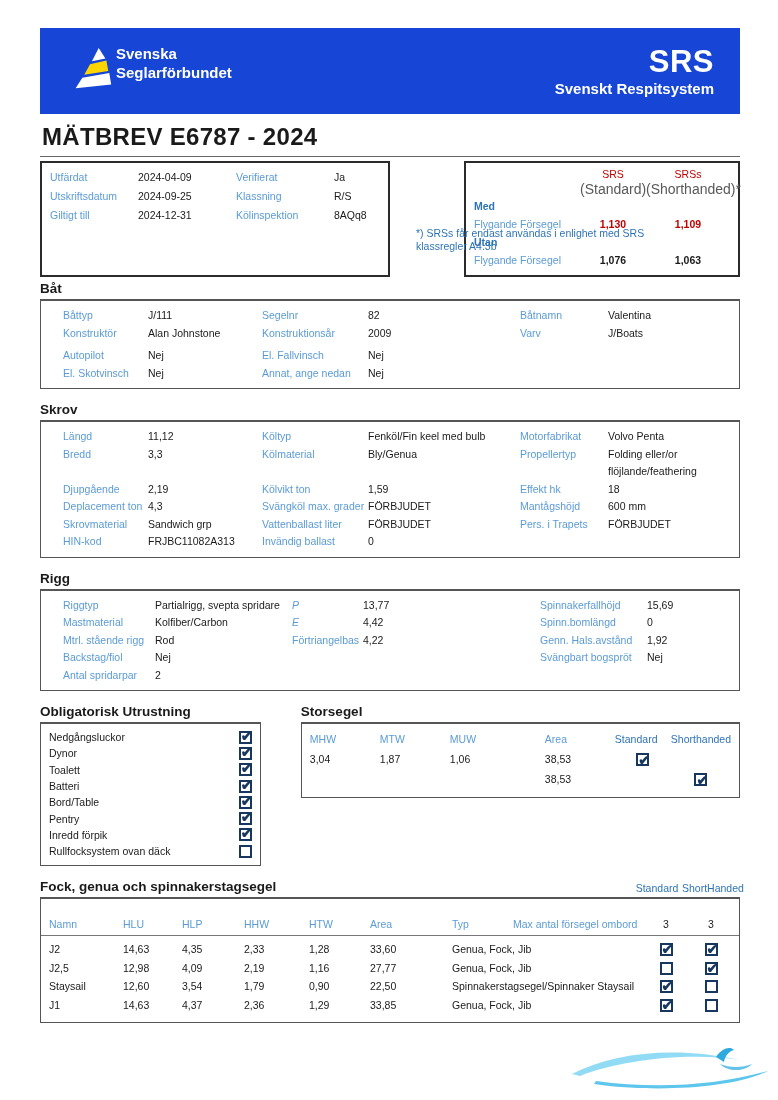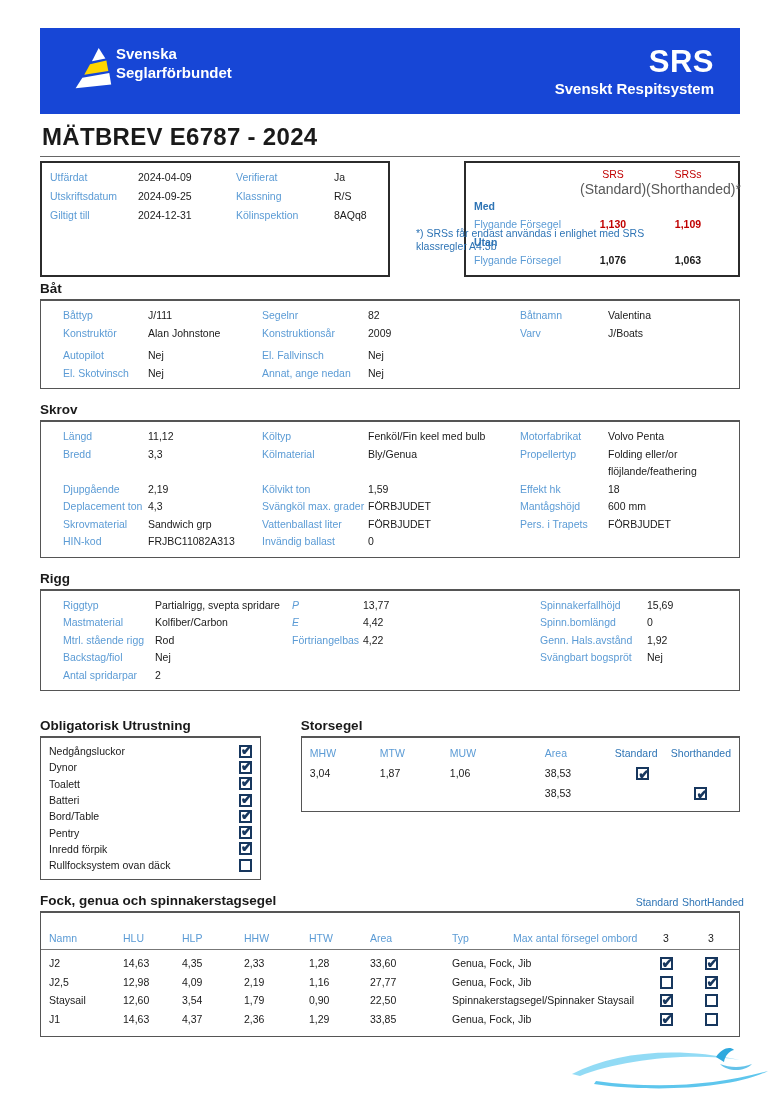--- a/index.html
+++ b/index.html
@@ -62,21 +62,21 @@
 
   
   .cb { width:13px; height:13px; border:2px solid #17375e; background:#fff; display:inline-block; position:relative; flex:0 0 auto; }
   .cb.checked::after {
     content:"\2714"; position:absolute; left:0; top:-5px;
     font-size:14px; font-weight:bold; color:#17375e;
   }
   .cb-auto:not(.checked) { visibility:hidden; }
 
   
-  .two-col { display:flex; gap:40px; margin-top:27px; align-items:flex-start; }
+  .two-col { display:flex; gap:40px; margin-top:13px; align-items:flex-start; }
   .equip-col { width:232px; }
   .equip-box { border:1.2px solid #555; padding:5px 8px 6px; }
   .equip-row { display:flex; justify-content:space-between; align-items:center; height:16.3px;text-align:center; }
   .main-col { flex:1; }
   .ss-box { border:1.2px solid #555; padding:5px 8px 8px; }
   .ss-grid { display:grid; grid-template-columns:70px 70px 95px 70px 56px auto; line-height:20px; align-items:center; }
   .ss-grid .c { justify-self:center; }
 
   
   .fock-title-row { display:flex; justify-content:space-between; align-items:flex-end; padding-bottom:3px; border-bottom:1.5px solid #555; }

